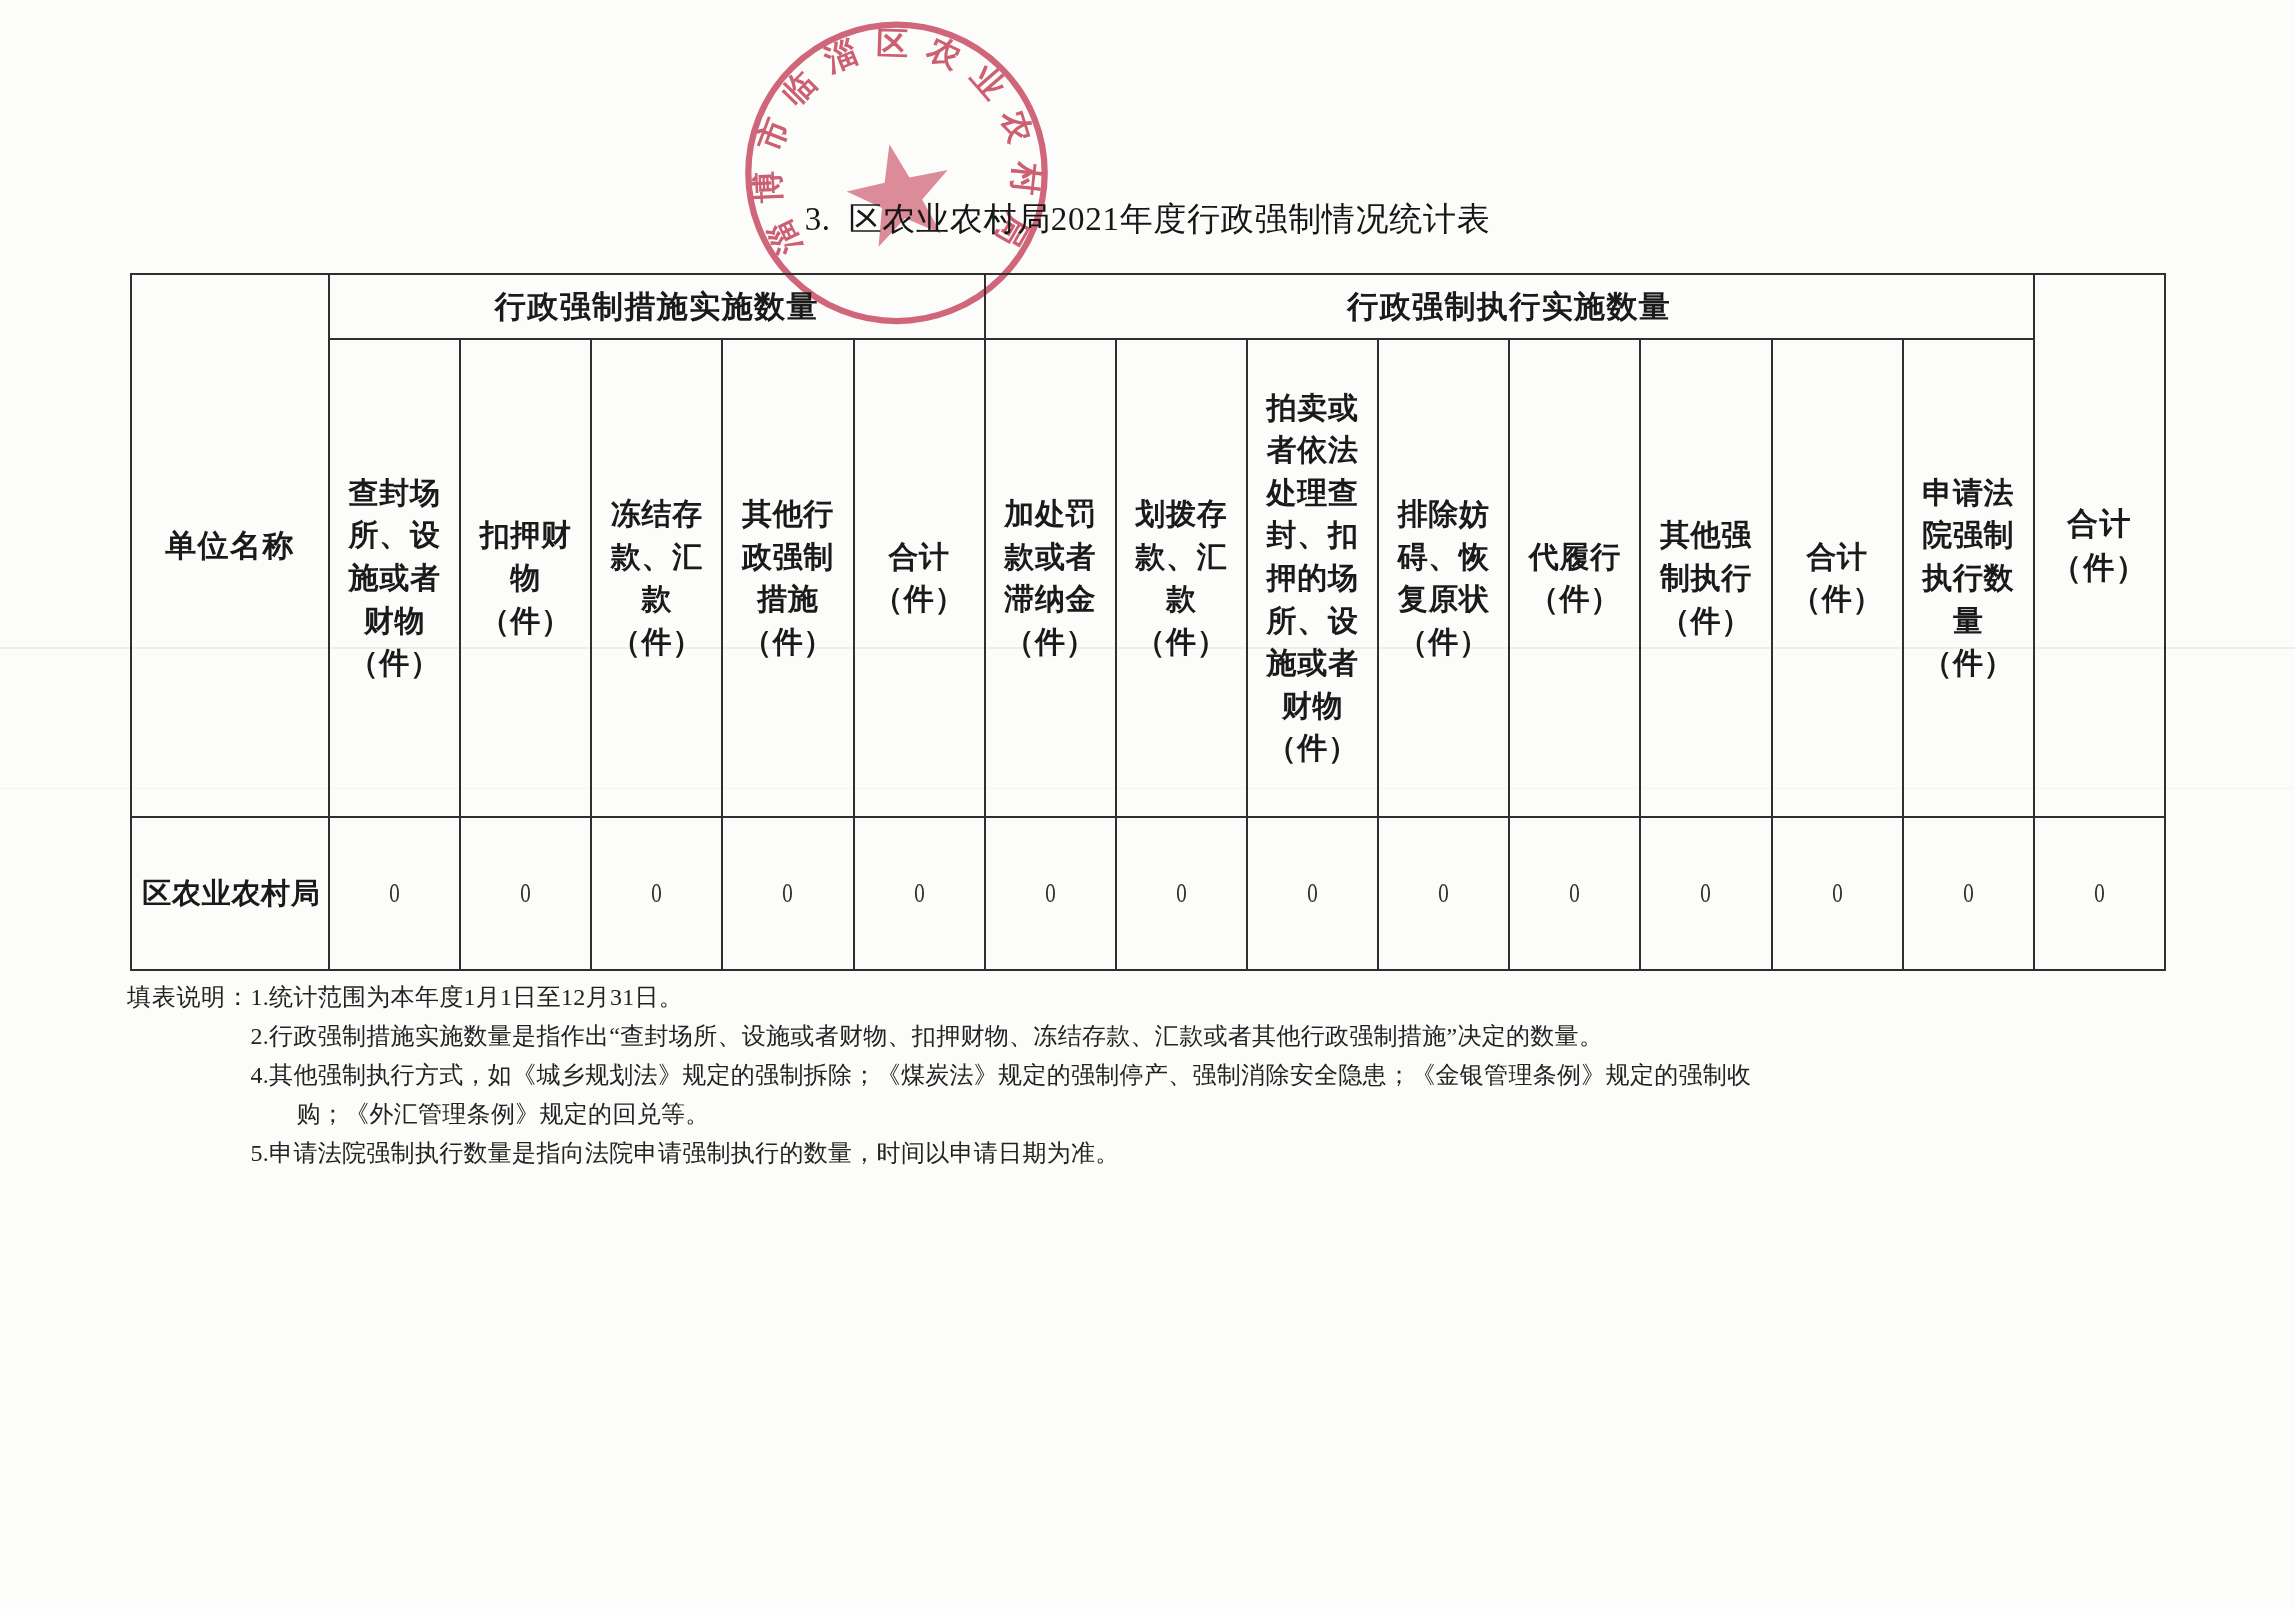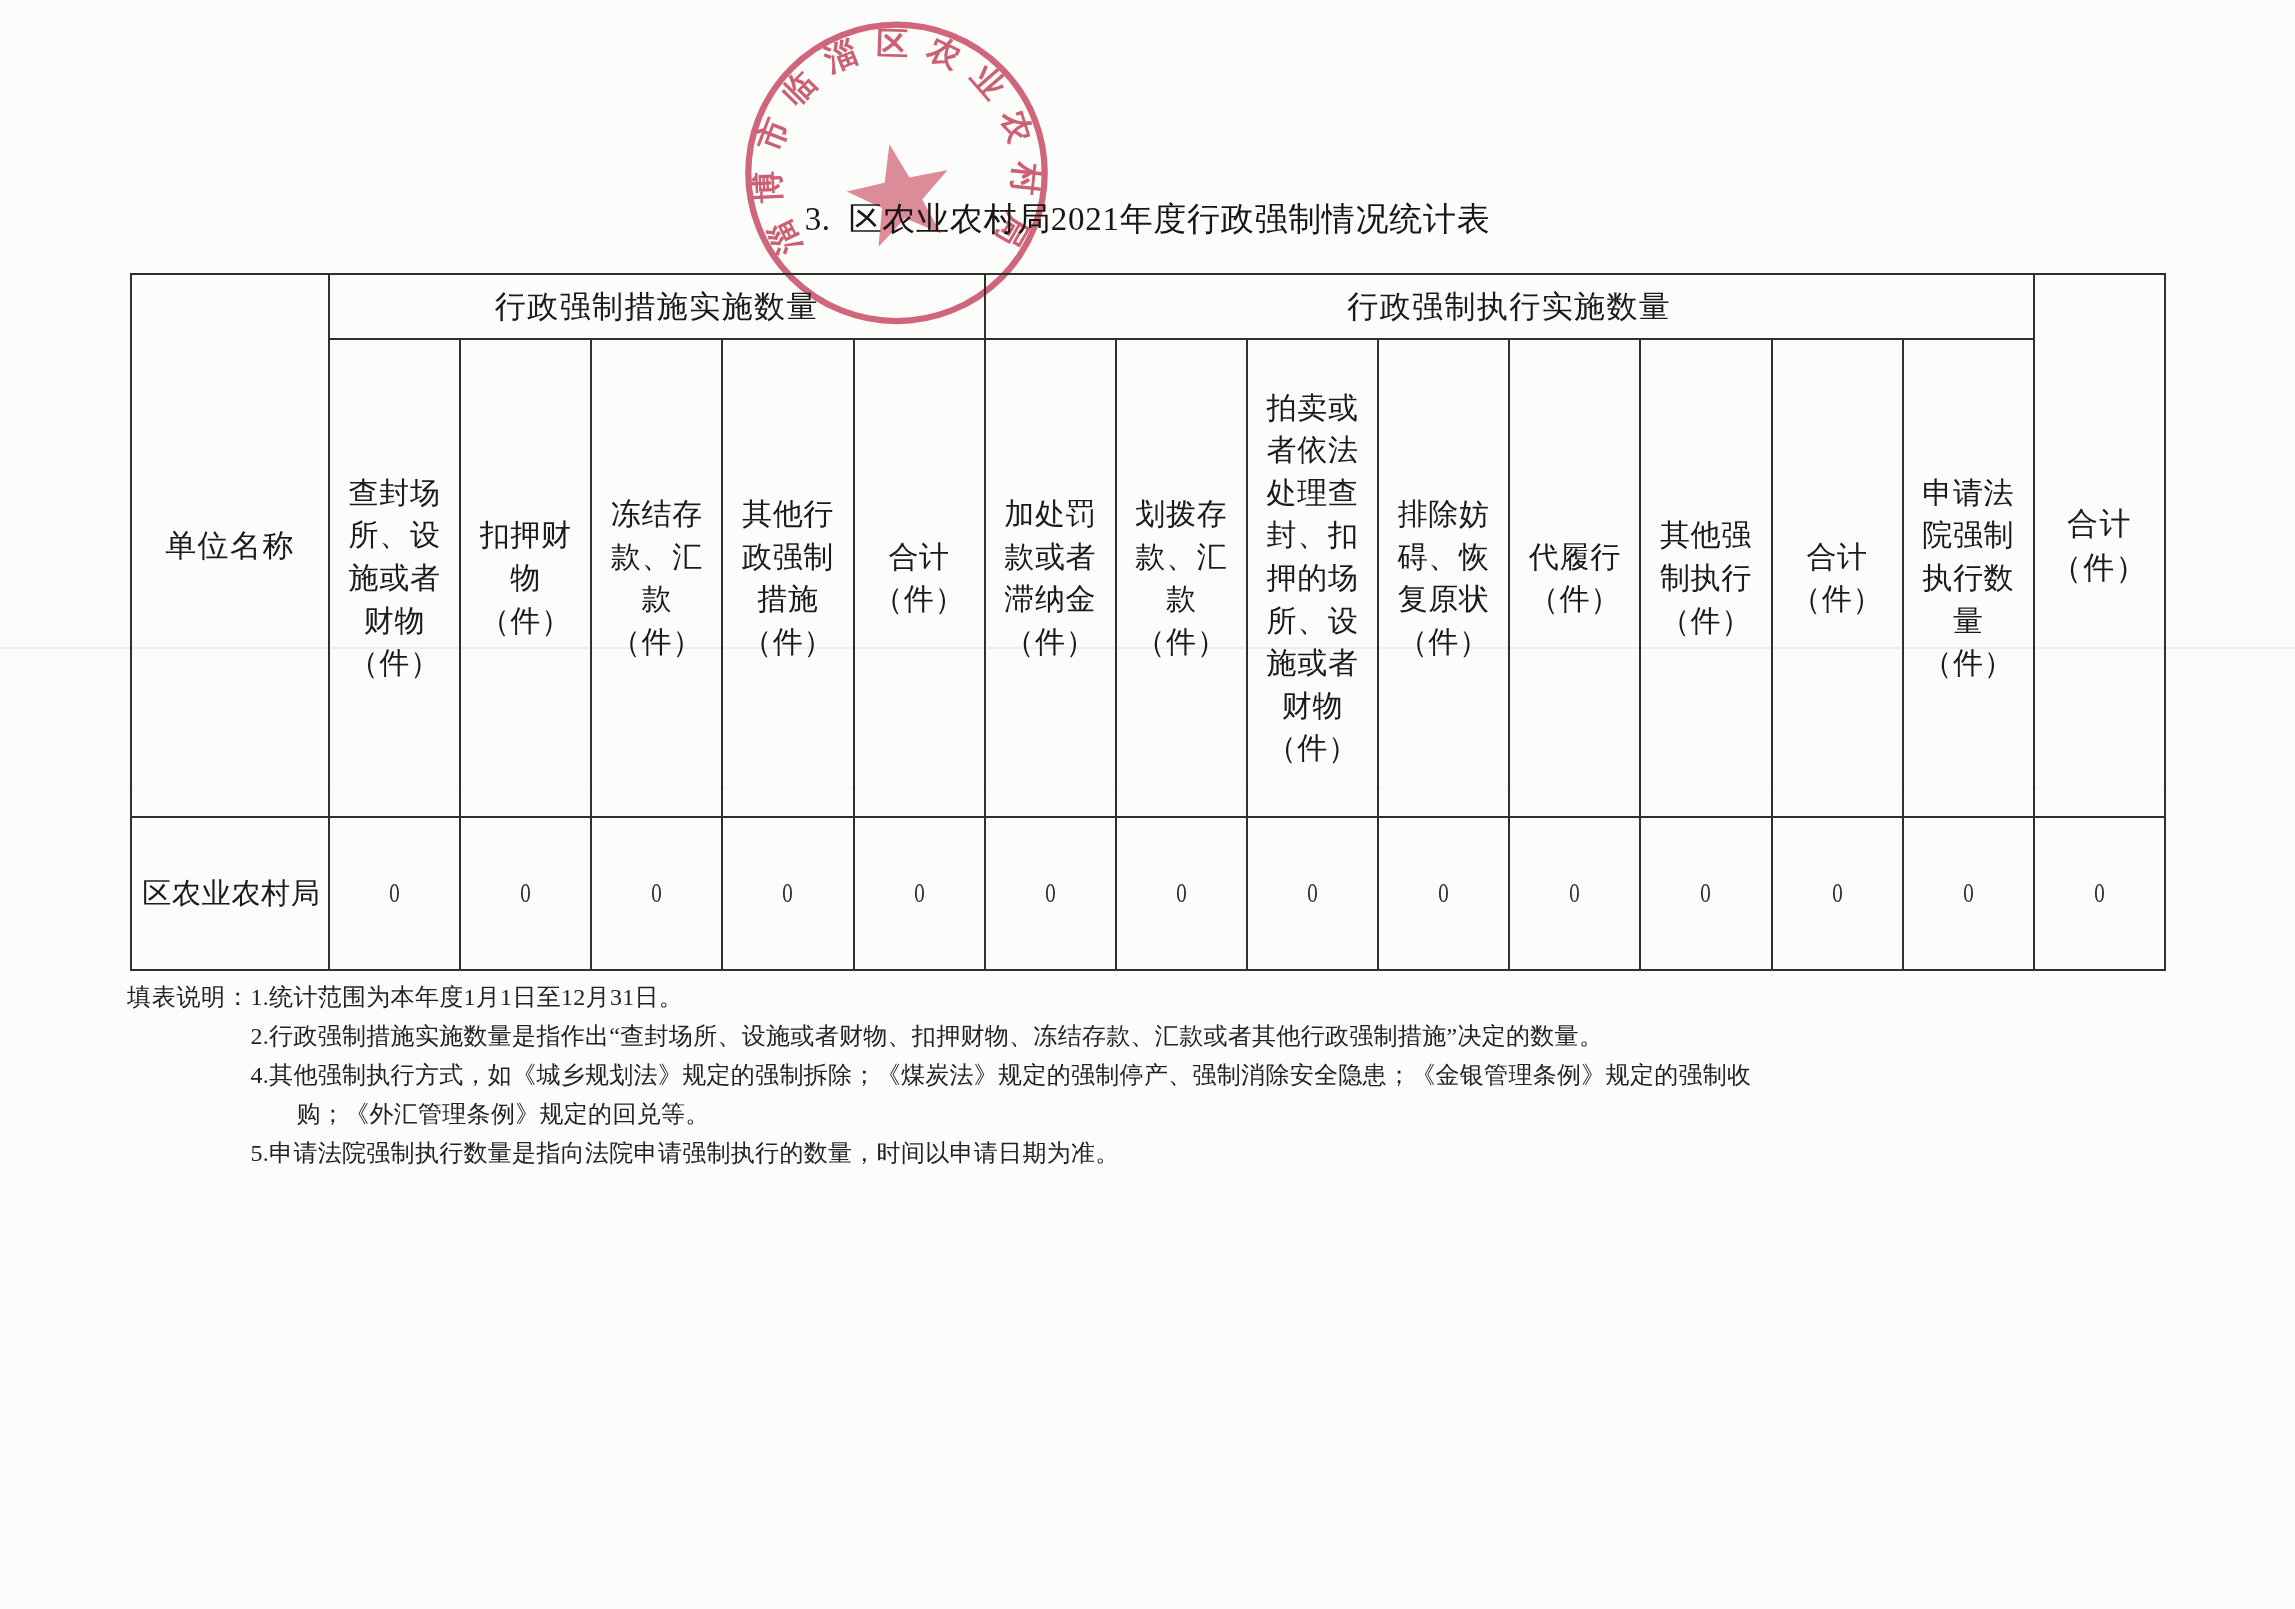--- a/index.html
+++ b/index.html
@@ -42,21 +42,21 @@
     position:absolute;left:130px;top:273px;
     width:2036px;height:698px;
     border-collapse:collapse;
     table-layout:fixed;
   }
   table.stat col.c-unit{width:198px;}
   table.stat th,table.stat td{
     border:2.1px solid #2f2f2f;
     text-align:center;
     vertical-align:middle;
-    font-weight:400;
+    font-weight:700;
     padding:4.2px 5.6px;
     box-sizing:border-box;
   }
   tr.r1{height:63px;}
   tr.r1 th{font-size:31px;letter-spacing:1.4px;}
   tr.r2{height:460px;}
   tr.r2 th{font-size:30px;line-height:1.42;letter-spacing:0.7px;}
   th.unit-h{font-size:31px;letter-spacing:1.4px;}
   th.grand-h{font-size:30px;line-height:1.42;}
   tr.r3{height:147px;}

